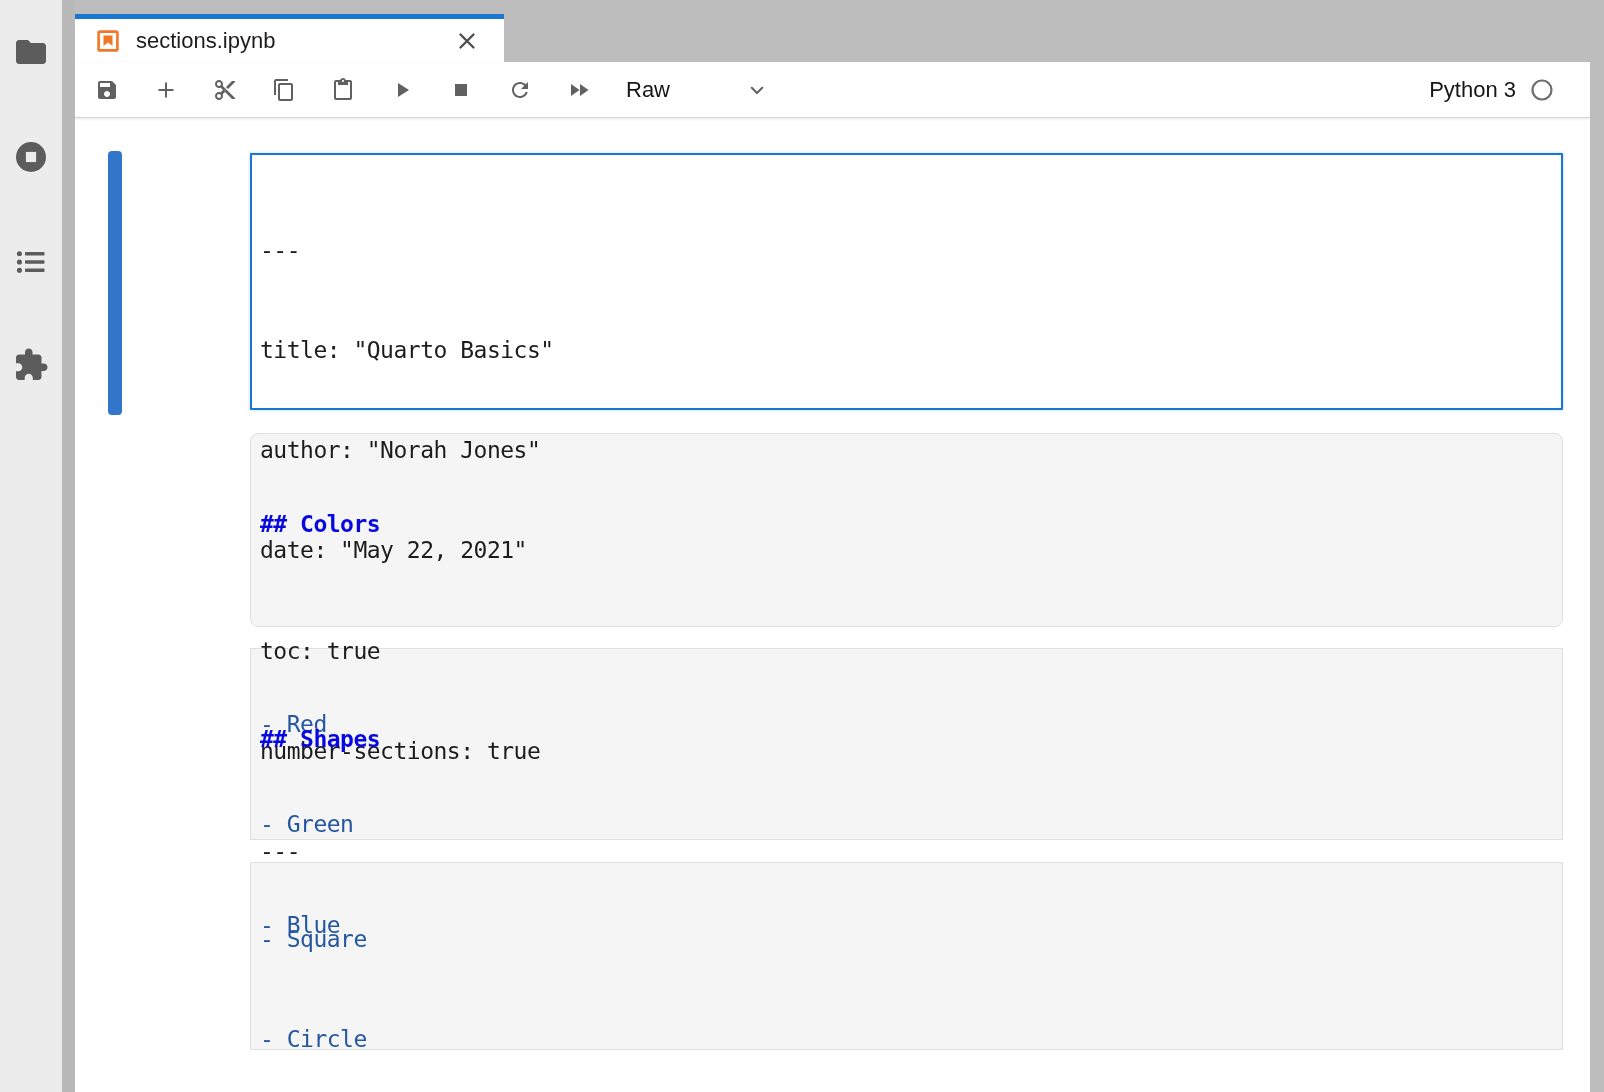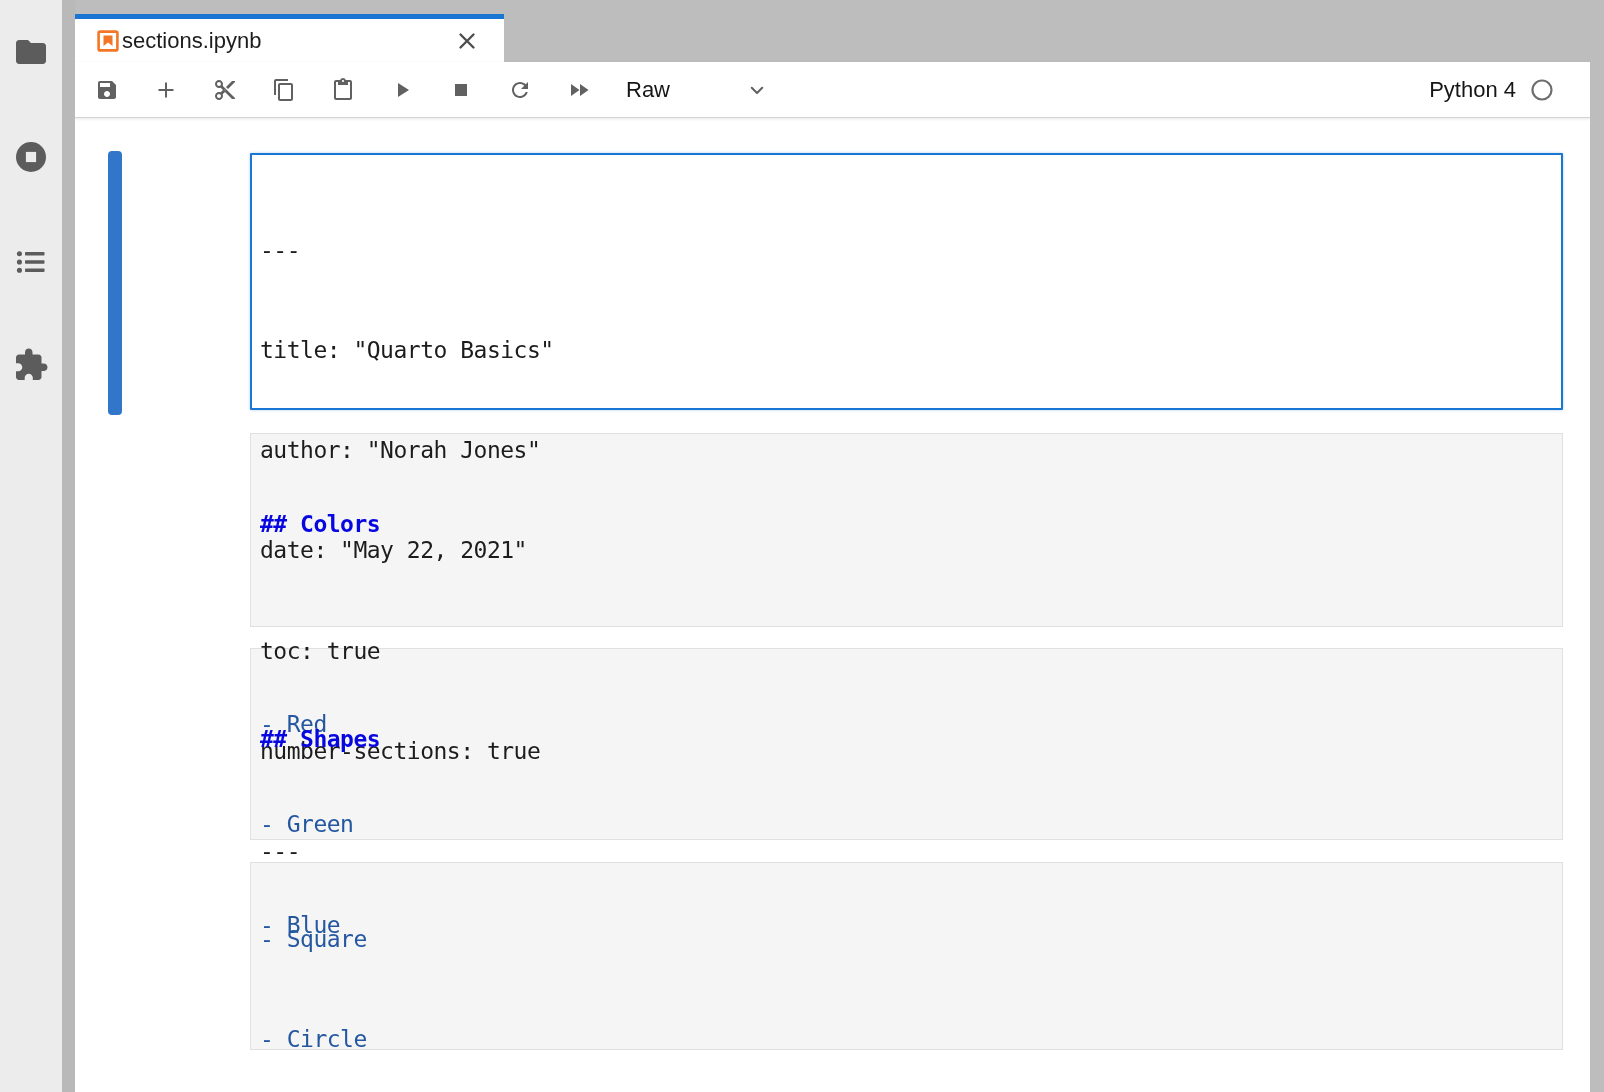--- a/index.html
+++ b/index.html
@@ -21,21 +21,21 @@
   .main { position: absolute; left: 75px; top: 0; width: 1515px; height: 1092px;
     background: #ffffff; }
 
   
   .tabbar { position: relative; width: 100%; height: 62px; background: #bdbdbd; }
   .tab { position: absolute; left: 0; bottom: 0; width: 429px; height: 48px;
     background: #ffffff; border-top: 5px solid #1976d2;
     display: flex; align-items: center; }
   .tab-icon { width: 24px; height: 24px; margin-left: 21px; flex: 0 0 auto; }
   .tab-icon svg { width: 24px; height: 24px; display: block; }
-  .tab-title { margin-left: 2px; font-size: 22px; color: #1d1d1d; }
+  .tab-title { margin-left: 16px; font-size: 22px; color: #1d1d1d; }
   .tab-close { margin-left: auto; margin-right: 24px; width: 26px; height: 26px;
     color: #4d4d4d; cursor: pointer; }
   .tab-close svg { width: 26px; height: 26px; display: block; }
 
   
   .toolbar { position: relative; width: 100%; height: 56px; background: #ffffff;
     border-bottom: 1px solid #d4d4d4; box-shadow: 0 1px 3px rgba(0,0,0,0.10);
     display: flex; align-items: center; padding: 0 36px 0 20px; z-index: 2; }
   .tb-btn { width: 24px; height: 24px; margin-right: 35px; color: #616161; cursor: pointer;
     flex: 0 0 auto; }
@@ -58,21 +58,21 @@
   .mono { font-family: "DejaVu Sans Mono", monospace; font-size: 23px; line-height: 33.4px;
     letter-spacing: -0.5px; white-space: pre; }
   .line { min-height: 33.4px; }
 
   .cell-raw { width: 100%; height: 257px; background: #ffffff;
     border: 2px solid #1976d2; border-radius: 1px; padding: 12px 10px 0 8px;
     color: #1c1c1c; box-shadow: 0 0 3px rgba(25,118,210,0.35); }
 
   .cell-md { width: 100%; background: #f5f5f5; border: 1px solid #e0e0e0;
     padding: 7px 10px 0 9px; }
-  .cell-md.colors   { margin-top: 23px; height: 194px; }
+  .cell-md.colors   { margin-top: 23px; height: 194px; border-radius: 8px; }
   .cell-md.shapes   { margin-top: 21px; height: 192px; }
   .cell-md.textures { margin-top: 22px; height: 188px; }
   .md-header { color: #0707e0; font-weight: bold; }
   .md-item { color: #2457a0; }
 </style>
 </head>
 <body>
 
 <div class="app">
 
@@ -173,21 +173,21 @@
             <path d="M4 18l8.5-6L4 6v12zm9-12v12l8.5-6L13 6z"></path>
           </svg>
       </span>
       <span class="tb-mode">Raw</span>
       <span class="tb-chevron">
         <svg viewBox="0 0 24 24" fill="none" stroke="currentColor" stroke-width="2.6" stroke-linecap="round" stroke-linejoin="round">
             <path d="M5 9l7 7 7-7"></path>
           </svg>
       </span>
       <span class="tb-spacer"></span>
-      <span class="kernel-name">Python 4</span>
+      <span class="kernel-name">Python 3</span>
       <span class="kernel-status">
         <svg viewBox="0 0 24 24" fill="none" stroke="currentColor" stroke-width="2.2">
             <circle cx="12" cy="12" r="9.5"></circle>
           </svg>
       </span>
     </div>
 
     <div class="content">
       <div class="collapser"></div>
 

